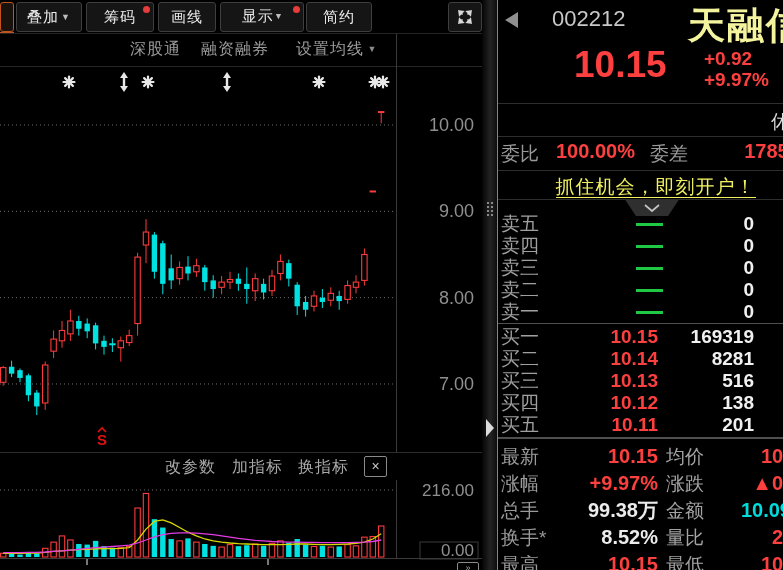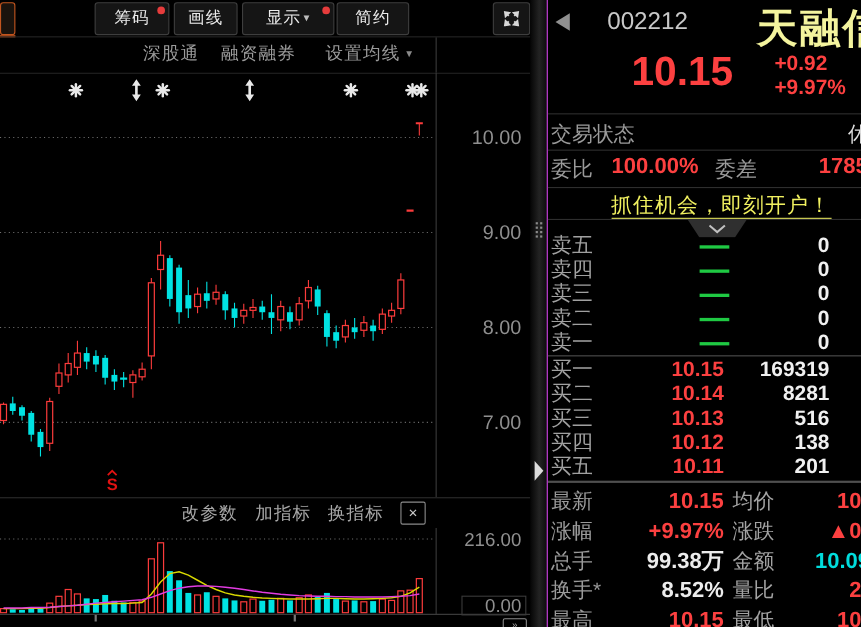--- a/index.html
+++ b/index.html
@@ -52,20 +52,23 @@
              color:#aaa;font-size:9px;line-height:10px;text-align:center;border-radius:2px;}
 </style>
 </head>
 <body>
 
 <div id="app">
 
   <div class="abs" style="left:0;top:0;width:482px;height:34px;">
     <div class="tbtn" style="left:0;width:12px;border-color:#c2551f;background:#1a130d;"></div>
     <div class="abs" style="left:0;top:32px;width:14px;height:2px;background:#c2551f;"></div>
+    <div class="tbtn" style="left:16px;width:64px;">
+      <span>叠加</span><span class="dd">▼</span>
+    </div>
     <div class="tbtn" style="left:86px;width:66px;">
       <span>筹码</span>
       <span class="reddot"></span>
     </div>
     <div class="tbtn" style="left:158px;width:56px;">
       <span>画线</span>
     </div>
     <div class="tbtn" style="left:220px;width:82px;font-family:Liberation Mono, monospace;">
       <span>显示</span><span class="dd">▼</span>
       <span class="reddot"></span>
@@ -302,21 +305,20 @@
     <div id="rpinner">
       <div id="backarrow"></div>
       <div class="abs" style="left:54px;top:6px;font-size:22px;color:#c8c8c8;">002212</div>
       <div class="abs" style="left:150px;top:1px;font-size:37px;font-weight:bold;color:#f4f49e;letter-spacing:2px;margin-left:40px;">天融信</div>
 
       <div class="abs red" style="left:76px;top:44px;font-size:37px;font-weight:bold;">10.15</div>
       <div class="abs red" style="left:206px;top:48px;font-size:19px;font-weight:bold;">+0.92</div>
       <div class="abs red" style="left:206px;top:69px;font-size:19px;font-weight:bold;">+9.97%</div>
 
       <div class="hr" style="top:103px;"></div>
-      <div class="lbl" style="left:3px;top:109px;">交易状态</div>
       <div class="abs" style="left:273px;top:109px;font-size:19px;color:#dddddd;">休市</div>
       <div class="hr" style="top:136px;"></div>
 
       <div class="lbl" style="left:3px;top:141px;">委比</div>
       <div class="abs red" style="left:58px;top:140px;font-size:20px;font-weight:bold;">100.00%</div>
       <div class="lbl" style="left:152px;top:141px;">委差</div>
       <div class="valr red" style="right:2px;top:140px;">178508</div>
       <div class="hr" style="top:170px;"></div>
 
       <div id="adlink"><span>抓住机会，即刻开户！</span></div>

